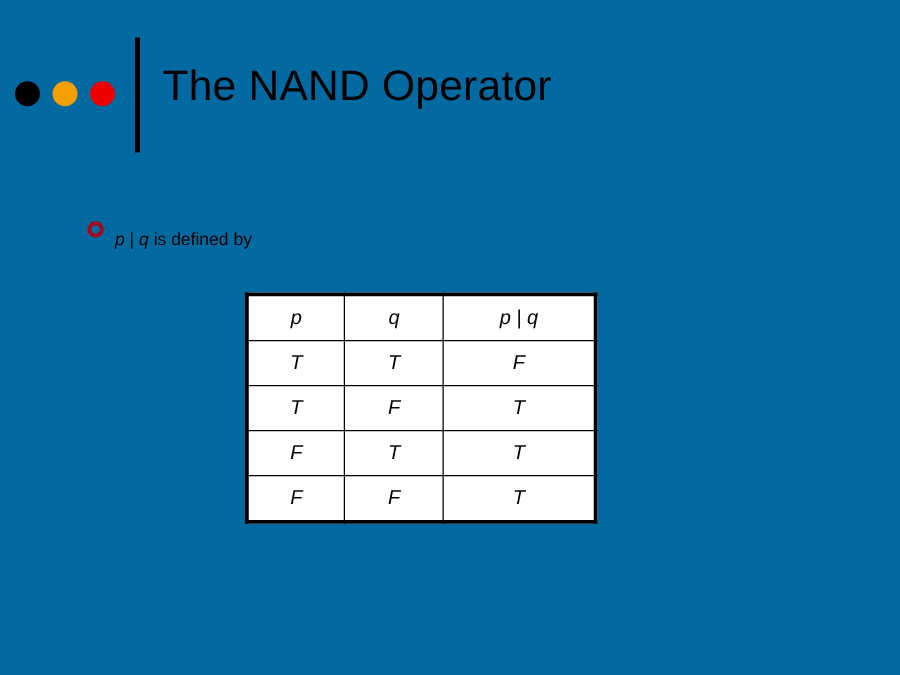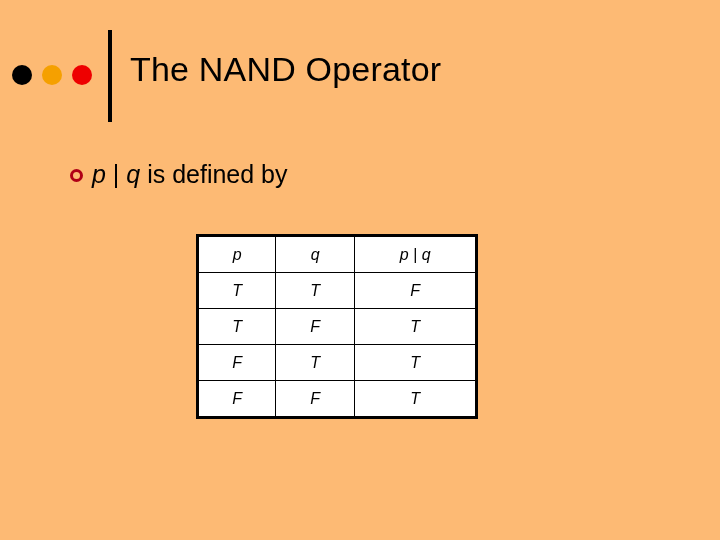--- a/index.html
+++ b/index.html
@@ -15,21 +15,21 @@
     overflow: hidden;
     position: relative;
   }
 
   
   .slide {
     position: absolute;
     top: 0; left: 0;
     width: 720px;
     height: 540px;
-    background: #fdba74;
+    background: #0369a1;
   }
 
   
   .title-deco {
     position: absolute;
     left: 12px;
     top: 64px;
     width: 92px;
     height: 22px;
     display: flex;
@@ -80,23 +80,24 @@
   .bullet-ring {
     width: 13px;
     height: 13px;
     border-radius: 50%;
     border: 3px solid #B00016;
     box-sizing: border-box;
     flex: 0 0 auto;
     margin-top: 2px;
   }
   .bullet-text {
-    font-size: 25px;
+    font-size: 14px;
     line-height: 28px;
     color: #000000;
+    margin-top: 17px;
   }
   .bullet-text .v { font-style: italic; }
 
   
   .truth-table {
     position: absolute;
     left: 196px;
     top: 234px;
     width: 282px;
     border-collapse: collapse;

